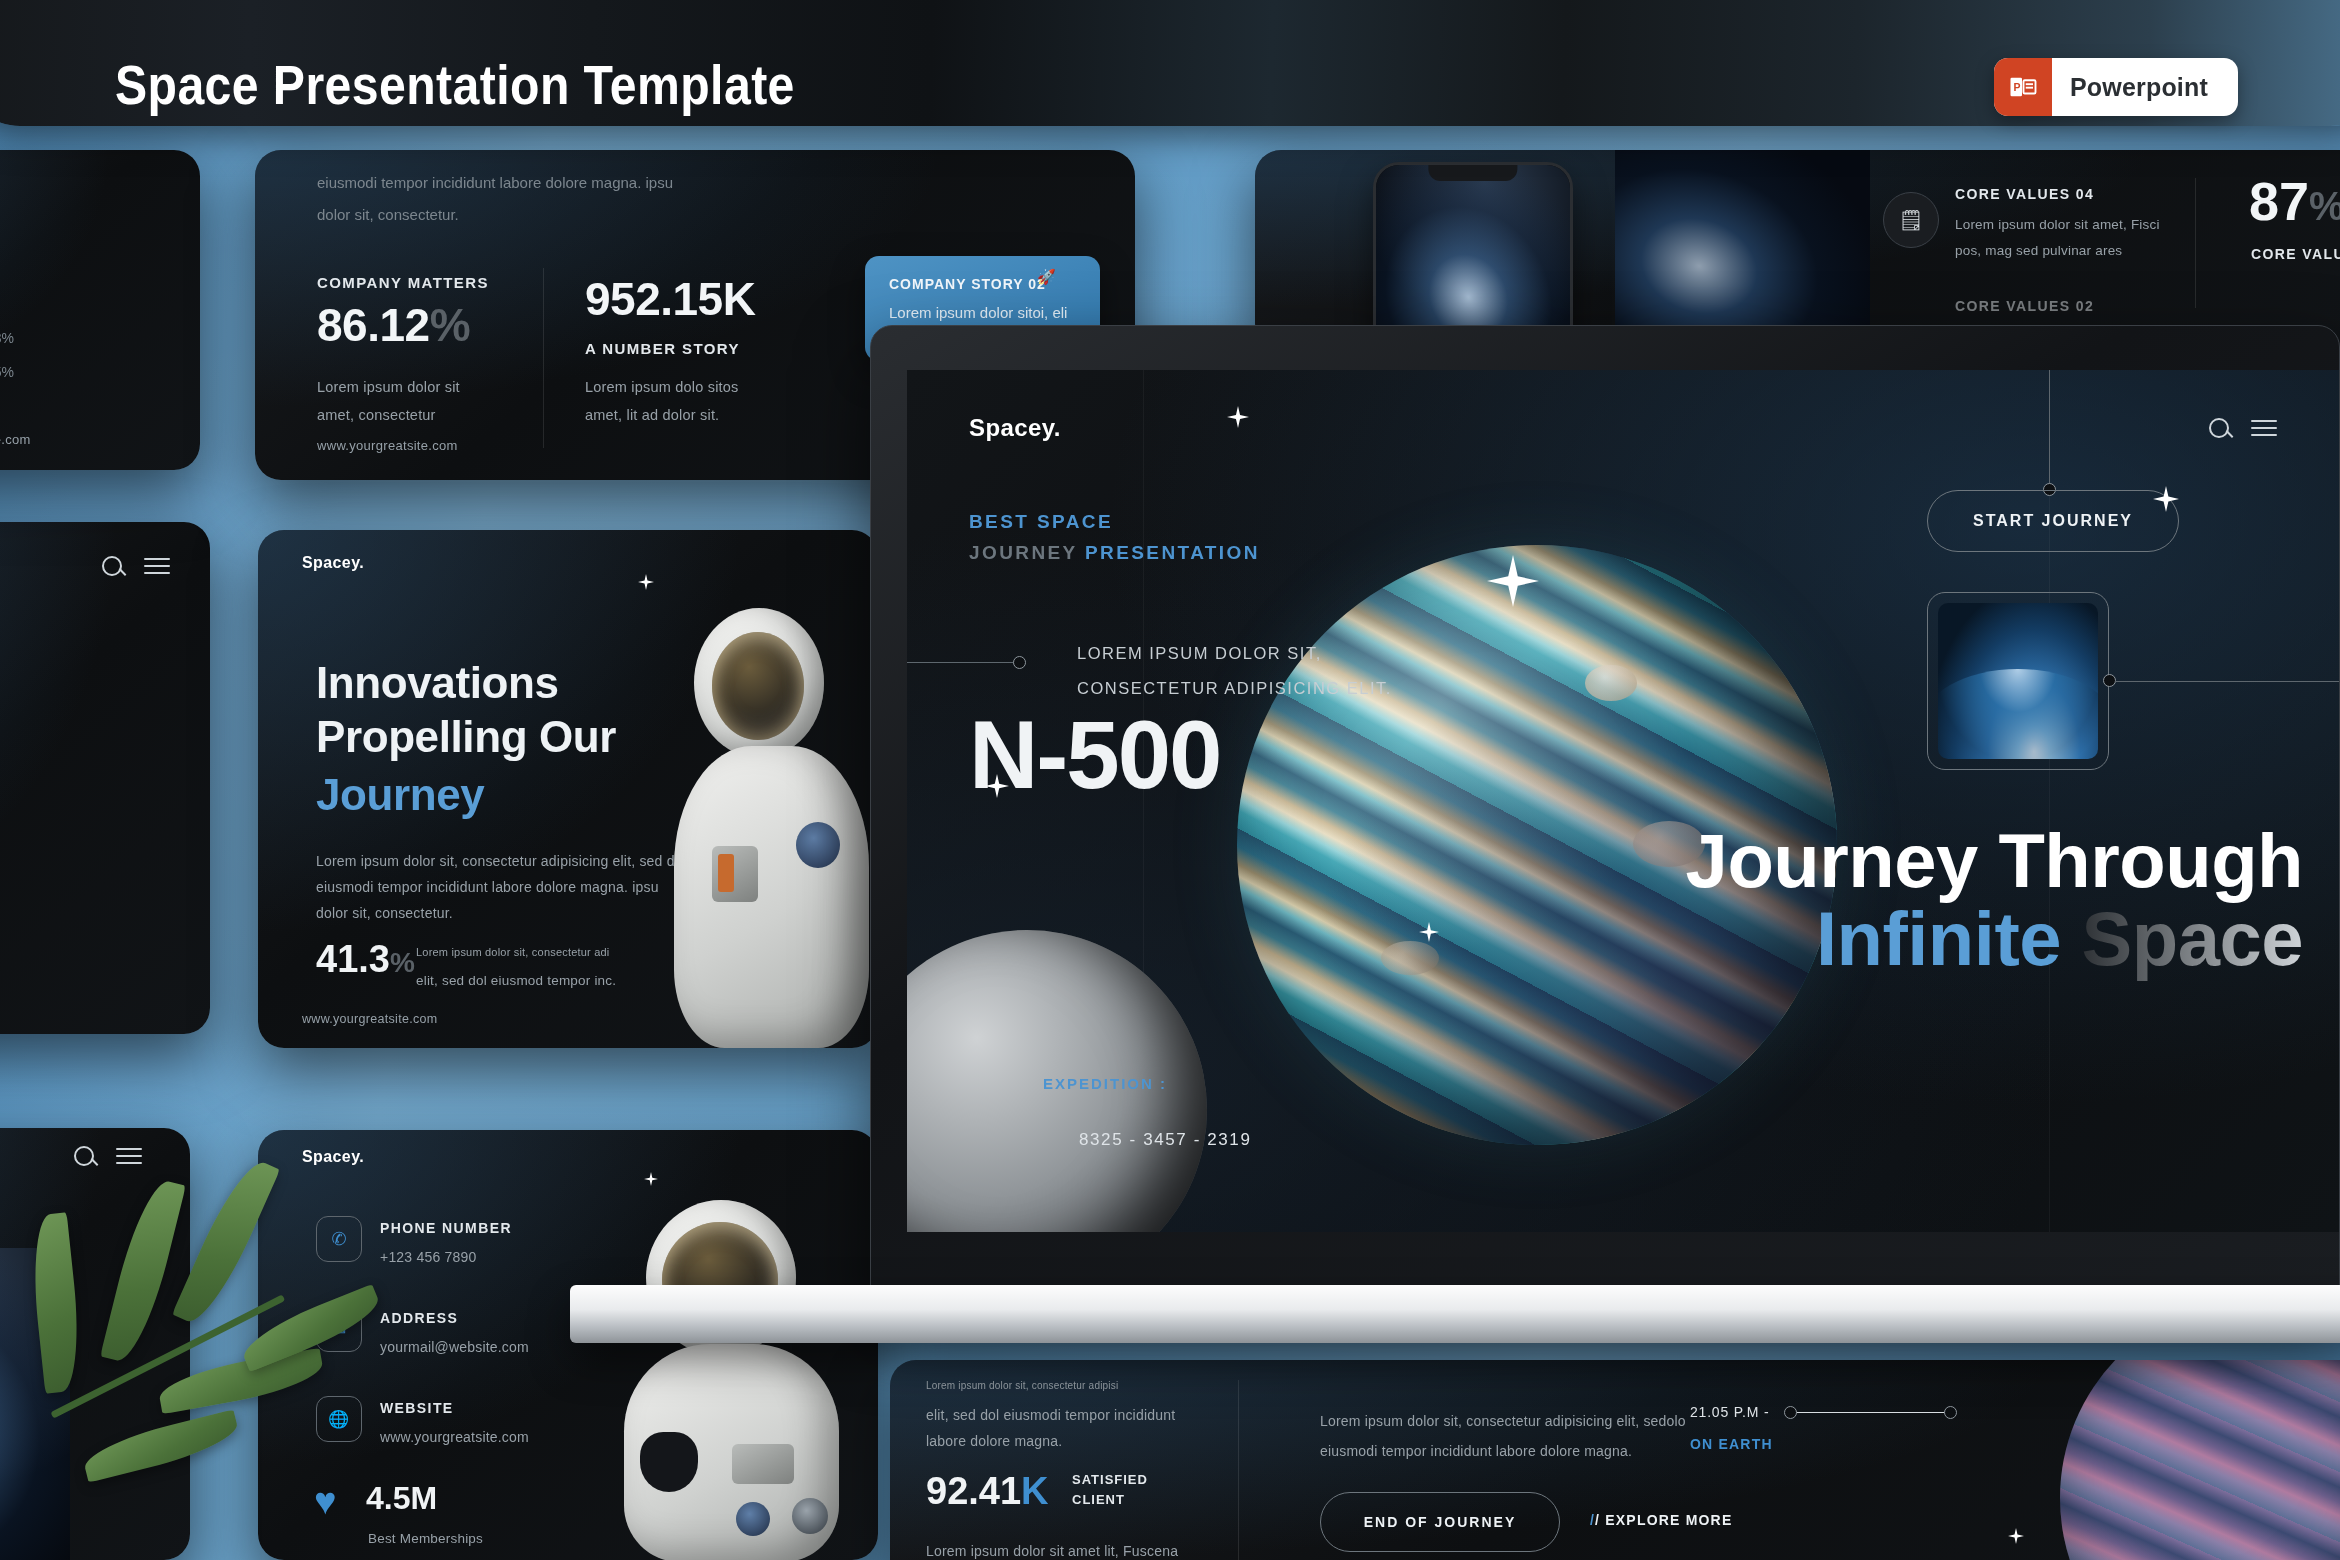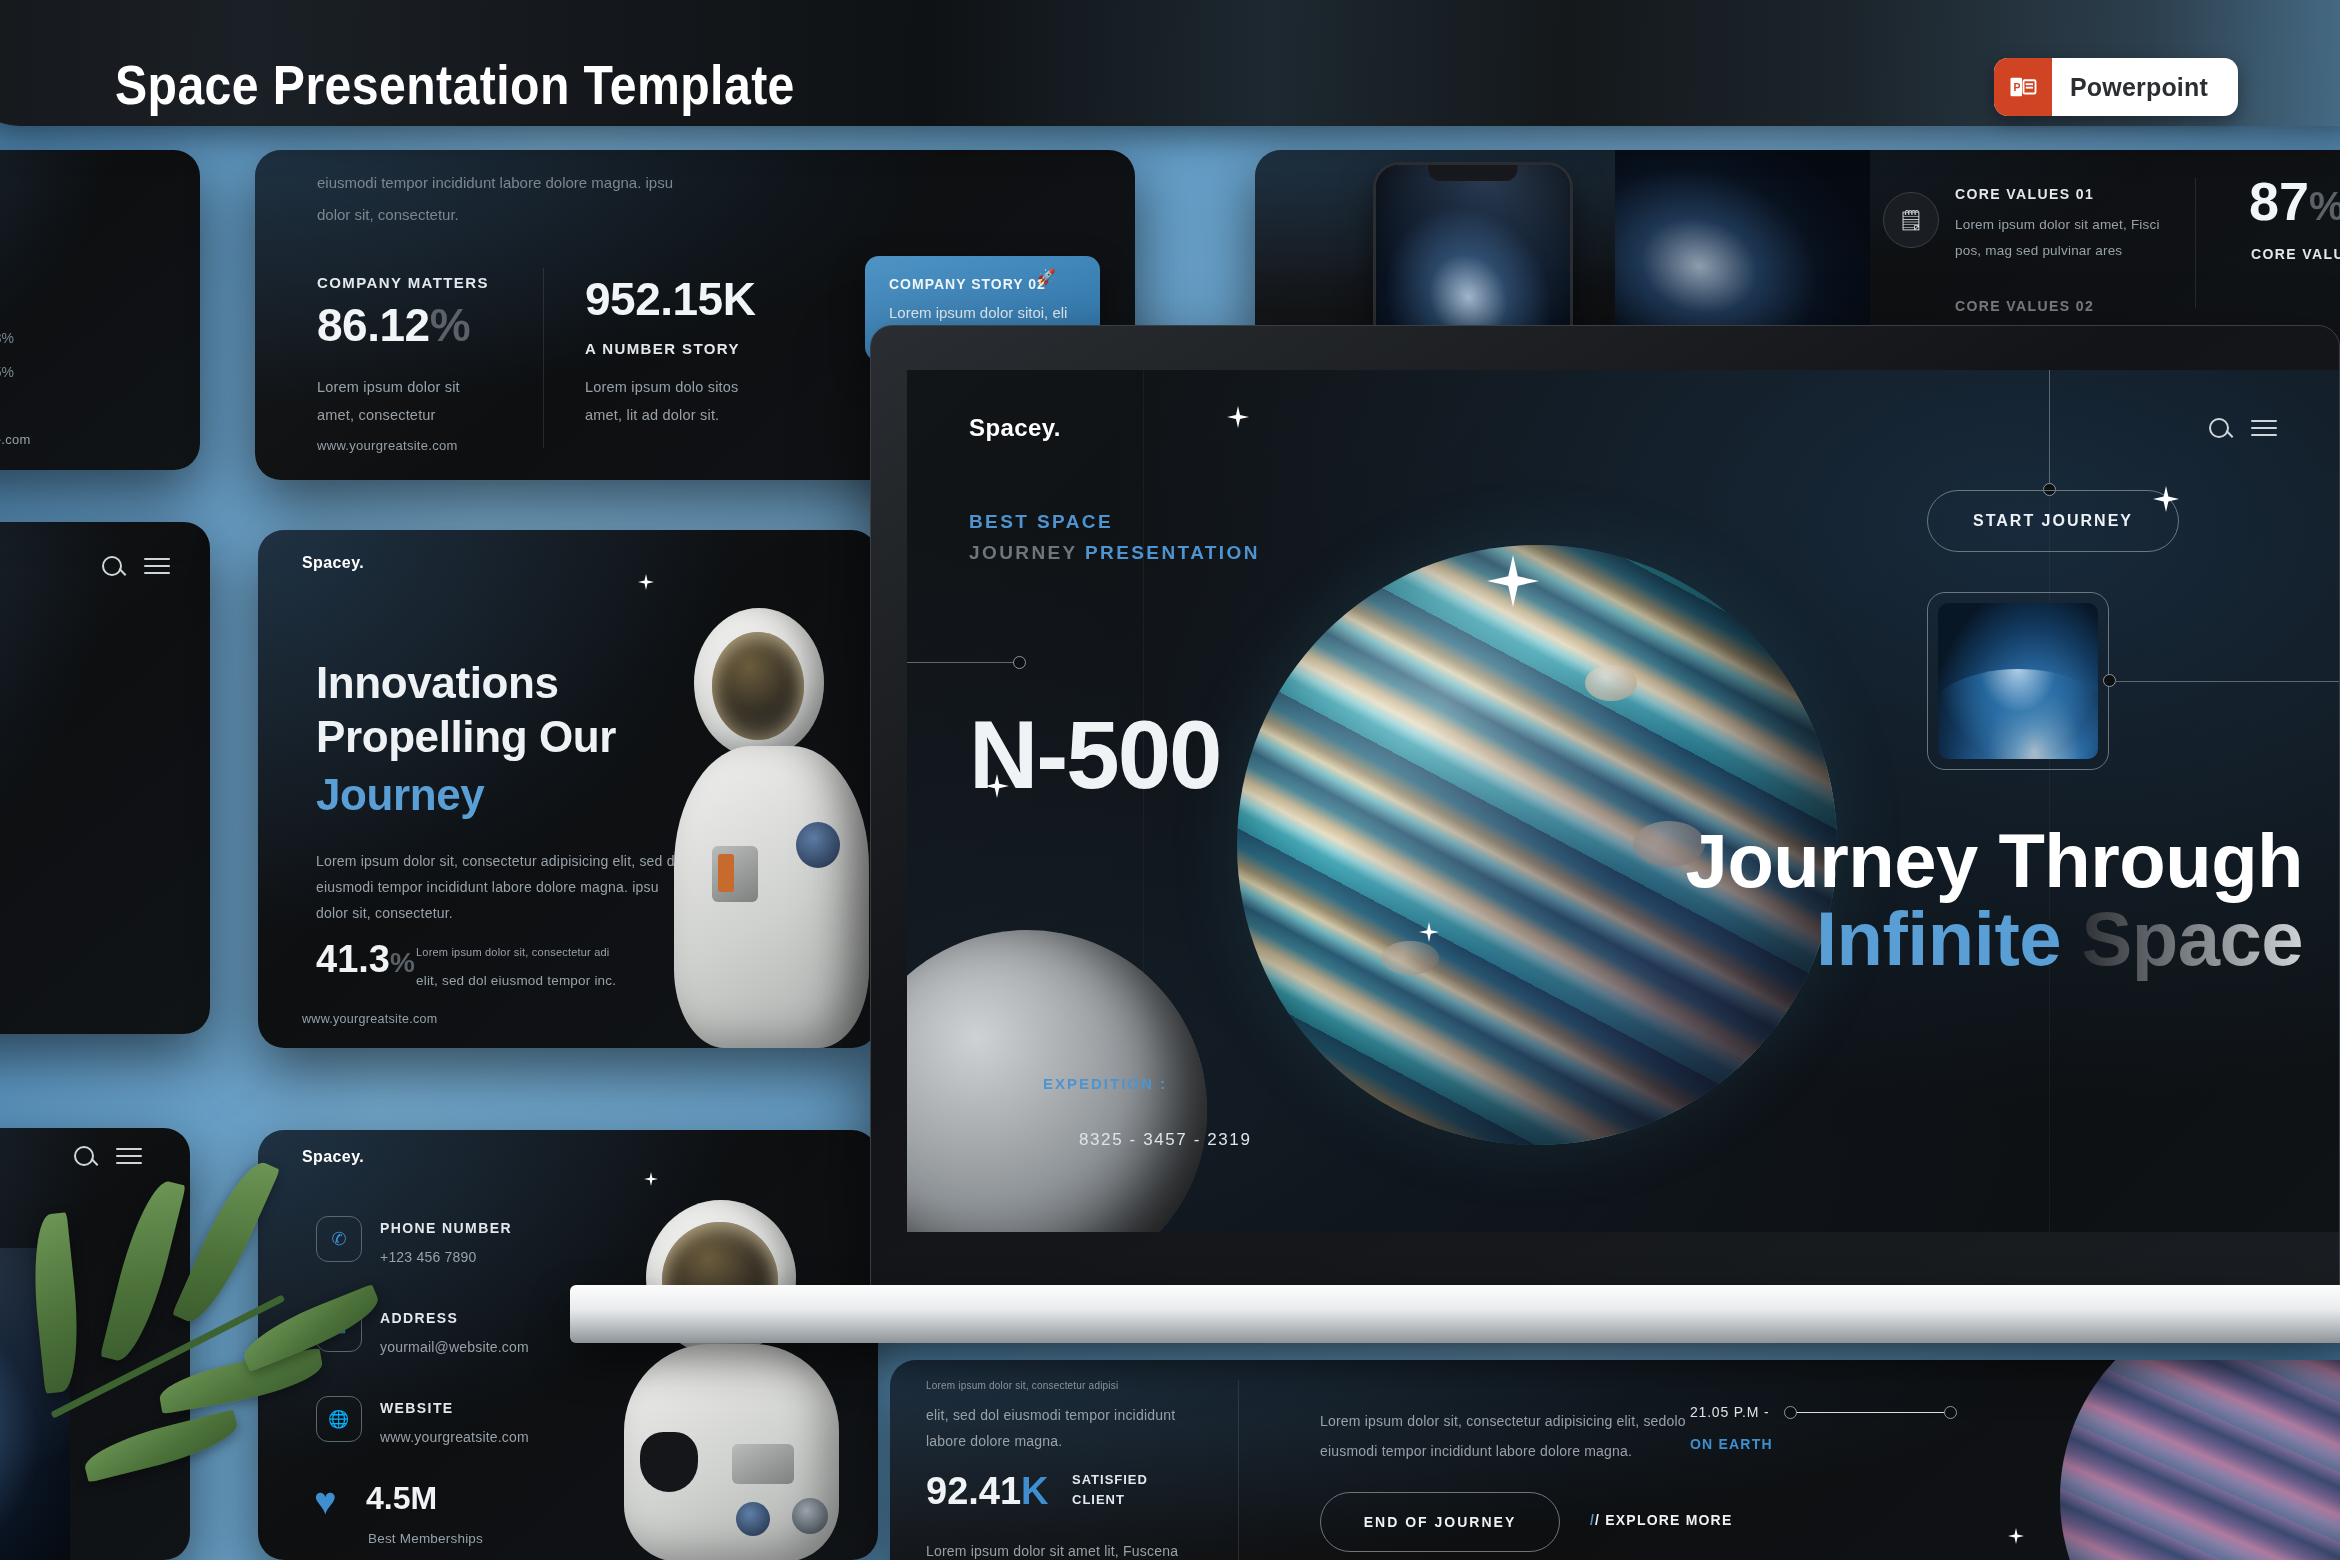--- a/index.html
+++ b/index.html
@@ -238,21 +238,21 @@
   <div class="slide" style="left:1255px;top:150px;width:1150px;height:200px;">
     <div class="vign"></div>
     <div class="phone" style="left:118px;top:12px;width:200px;height:230px;">
       <div class="phone-notch"></div>
       <div class="galaxy" style="inset:0;"></div>
     </div>
     <div class="nebula" style="left:360px;top:0;width:255px;height:200px;"></div>
     <div class="avatar-circ" style="left:628px;top:42px;width:56px;height:56px;">
       <span style="color:#e6ebef;font-size:20px;">🗒</span>
     </div>
-    <div class="kv-label" style="position:absolute;left:700px;top:36px;font-size:14px;">CORE VALUES 01</div>
+    <div class="kv-label" style="position:absolute;left:700px;top:36px;font-size:14px;">CORE VALUES 04</div>
     <div class="kv-sub" style="position:absolute;left:700px;top:62px;font-size:13.5px;">Lorem ipsum dolor sit amet, Fisci</div>
     <div class="kv-sub" style="position:absolute;left:700px;top:88px;font-size:13.5px;">pos, mag sed pulvinar ares</div>
     <div class="kv-label" style="position:absolute;left:700px;top:148px;font-size:14px;opacity:.5;">CORE VALUES 02</div>
     <div class="divider-v" style="left:940px;top:28px;height:130px;"></div>
     <div style="position:absolute;left:994px;top:20px;">
       <span style="font-size:54px;font-weight:700;color:#f2f5f7;">87</span><span style="font-size:40px;font-weight:700;color:#5a6167;">%</span>
     </div>
     <div class="kv-label" style="position:absolute;left:996px;top:96px;font-size:14px;">CORE VALUES 03</div>
   </div>
 
@@ -414,20 +414,24 @@
           <div class="hero-kicker">
             <div class="blue">BEST SPACE</div>
             <div>
               <span style="color:#6c767e;">JOURNEY</span>
               <span class="blue">PRESENTATION</span>
             </div>
           </div>
 
           <div class="connector" style="left:0px;top:292px;width:112px;"></div>
           <div class="conn-dot" style="left:106px;top:286px;"></div>
+          <div class="hero-lorem">
+            <div>LOREM IPSUM DOLOR SIT,</div>
+            <div>CONSECTETUR ADIPISICING ELIT.</div>
+          </div>
 
           <div class="hero-code">N-500</div>
 
           <div class="hero-exp-lbl">EXPEDITION  :</div>
           <div class="hero-exp-val">8325 - 3457 - 2319</div>
 
           <div class="hero-title">
             <div class="l1">Journey Through</div>
             <div class="l2">
               <span class="inf">Infinite</span>

